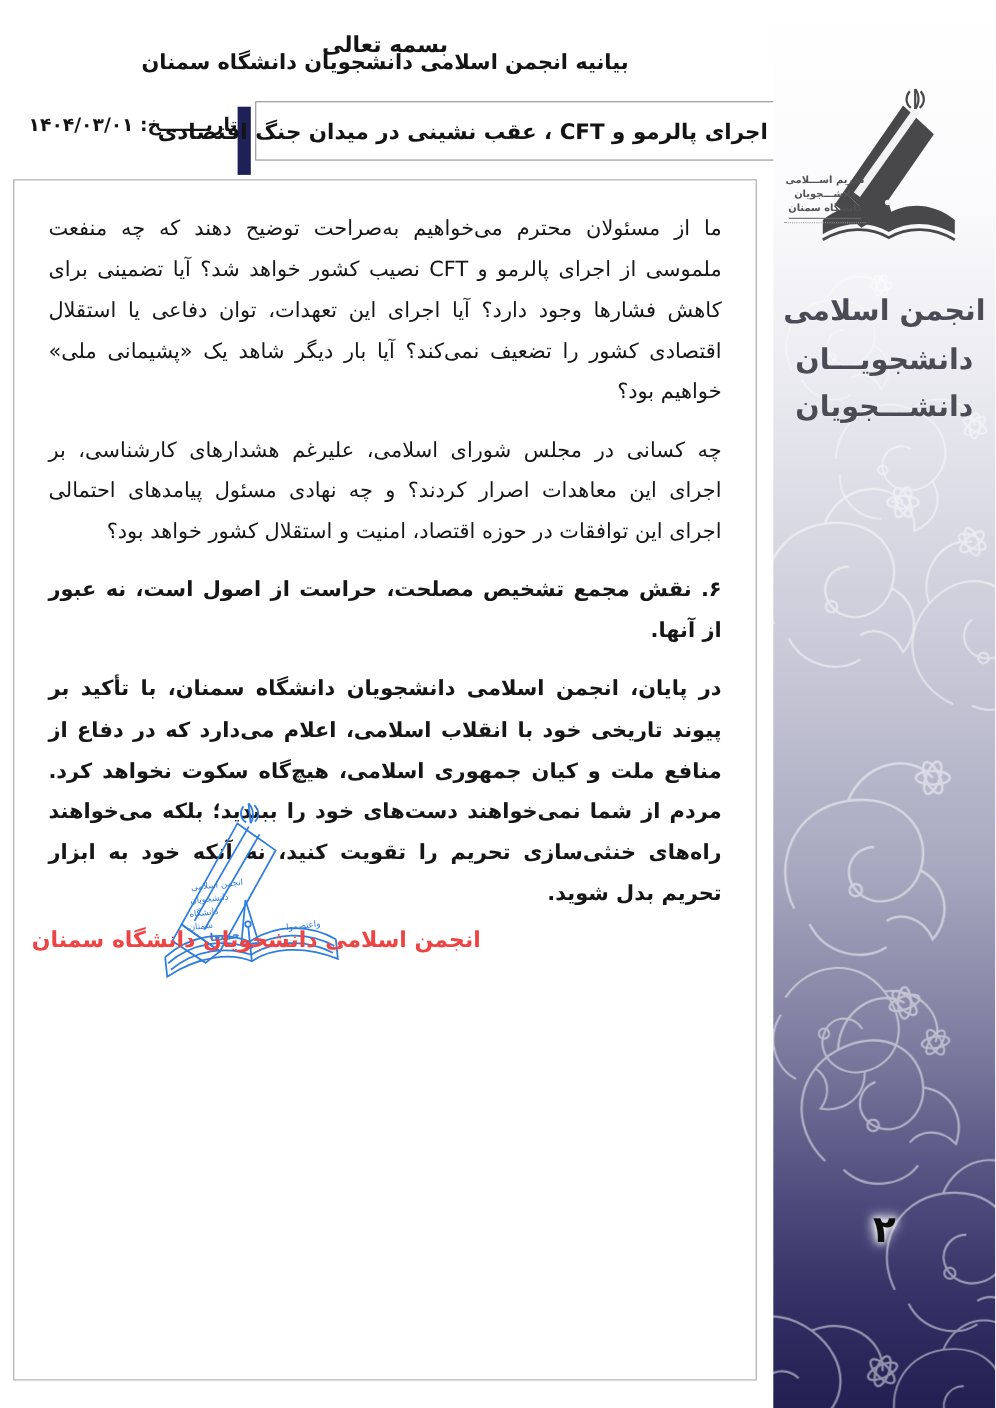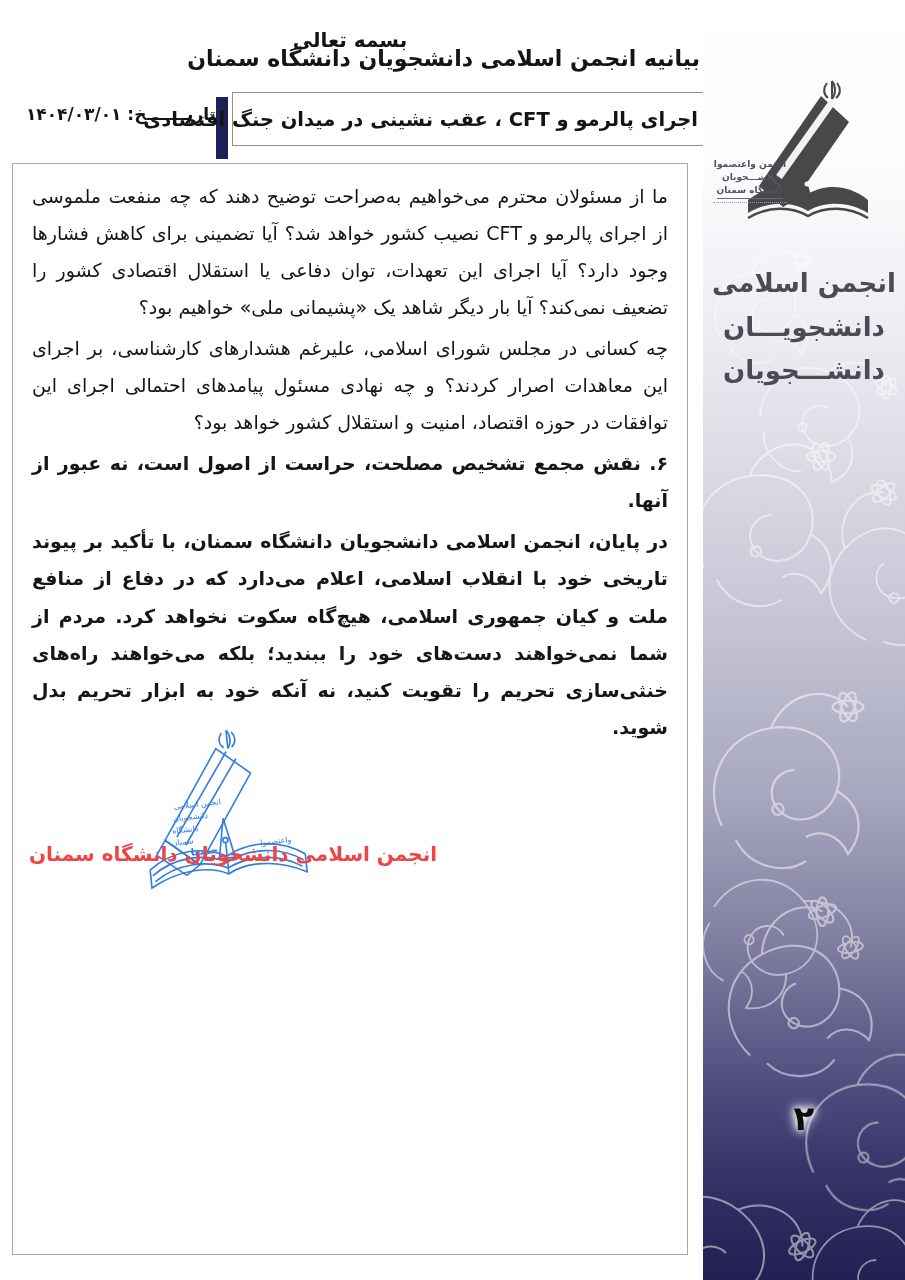--- a/index.html
+++ b/index.html
@@ -1,33 +1,33 @@
 <!DOCTYPE html>
 <html lang="fa" dir="rtl"><head>
 <meta charset="utf-8">
 <style>
   html,body{margin:0;padding:0;background:#fff;}
   .page{position:relative;width:905px;height:1280px;margin:0 auto;background:#ffffff;
         overflow:hidden;font-family:"DejaVu Sans",sans-serif;color:#141414;}
   
   .besmeleh{position:absolute;top:28px;left:0;width:700px;text-align:center;
             font-size:20px;font-weight:bold;direction:rtl;}
-  .doc-title{position:absolute;top:46px;left:0;width:700px;
-             font-size:22px;font-weight:bold;direction:rtl;}
+  .doc-title{position:absolute;top:46px;left:0;width:700px;text-align:center;
+             font-size:19px;font-weight:bold;direction:rtl;}
   .date-block{position:absolute;top:104px;left:16px;width:200px;direction:rtl;
               text-align:right;font-size:17px;font-weight:bold;white-space:nowrap;}
   .accent-bar{position:absolute;top:97px;left:216px;width:12px;height:62px;background:#1e2157;}
   .subject-box{position:absolute;top:92px;left:232px;width:458px;height:52px;
                border:1.5px solid #8f8f8f;background:#fff;direction:rtl;
                display:flex;align-items:center;padding-left:17px;}
   .subject-box span{padding-right:10px;font-size:19.5px;font-weight:bold;white-space:nowrap;}
   .main-box{position:absolute;top:163px;left:12px;width:676px;height:1092px;
             border:1.5px solid #a9a9a9;background:#fff;box-sizing:border-box;
             padding:10px 15px;direction:rtl;}
-  .main-box p{margin:4px;font-size:19px;line-height:1.95;text-align:justify;color:#161616;}
+  .main-box p{margin:16px;font-size:19px;line-height:1.95;text-align:justify;color:#161616;}
   .main-box p.bold{font-weight:bold;}
   .main-box p.center{text-align:center;}
   .sp-top{margin-top:14px !important;}
   
   .stamp{position:absolute;top:722px;left:105px;width:240px;height:190px;}
   .signature{position:absolute;top:842px;left:28px;width:410px;text-align:center;
              font-size:20px;font-weight:bold;direction:rtl;color:#ef4444;z-index:5;}
   
   .sidebar{position:absolute;top:0;left:703px;width:202px;height:1280px;
            background:linear-gradient(180deg,#ffffff 0%,#fbfbfd 14%,#ececf2 26%,
@@ -152,21 +152,21 @@
       <path d="M15,140 C35,128 58,128 75,138 C92,128 115,128 135,140" fill="none" stroke="#48484a" stroke-width="2.5"></path>
       <g transform="translate(99,12)" fill="none" stroke="#48484a" stroke-width="2">
         <path d="M0,-9 C4,-4 4,4 0,9"></path>
         <path d="M-5,-7 C-9,-2 -9,4 -4,8"></path>
         <path d="M5,-7 C9,-2 9,4 4,8"></path>
         <line x1="0" y1="-9" x2="0" y2="9"></line>
       </g>
     </svg>
 
     <div class="side-logo-text">
-      <div>انجمن واعتصموا</div>
+      <div>تحریم اســـلامی</div>
       <div>دانشـــجویان</div>
       <div class="u">دانشگاه سمنان</div>
       <div class="microline"></div>
     </div>
 
     <div class="side-big">
       <div>انجمن اسلامی</div>
       <div>دانشجویـــان</div>
       <div>دانشـــجویان</div>
     </div>

